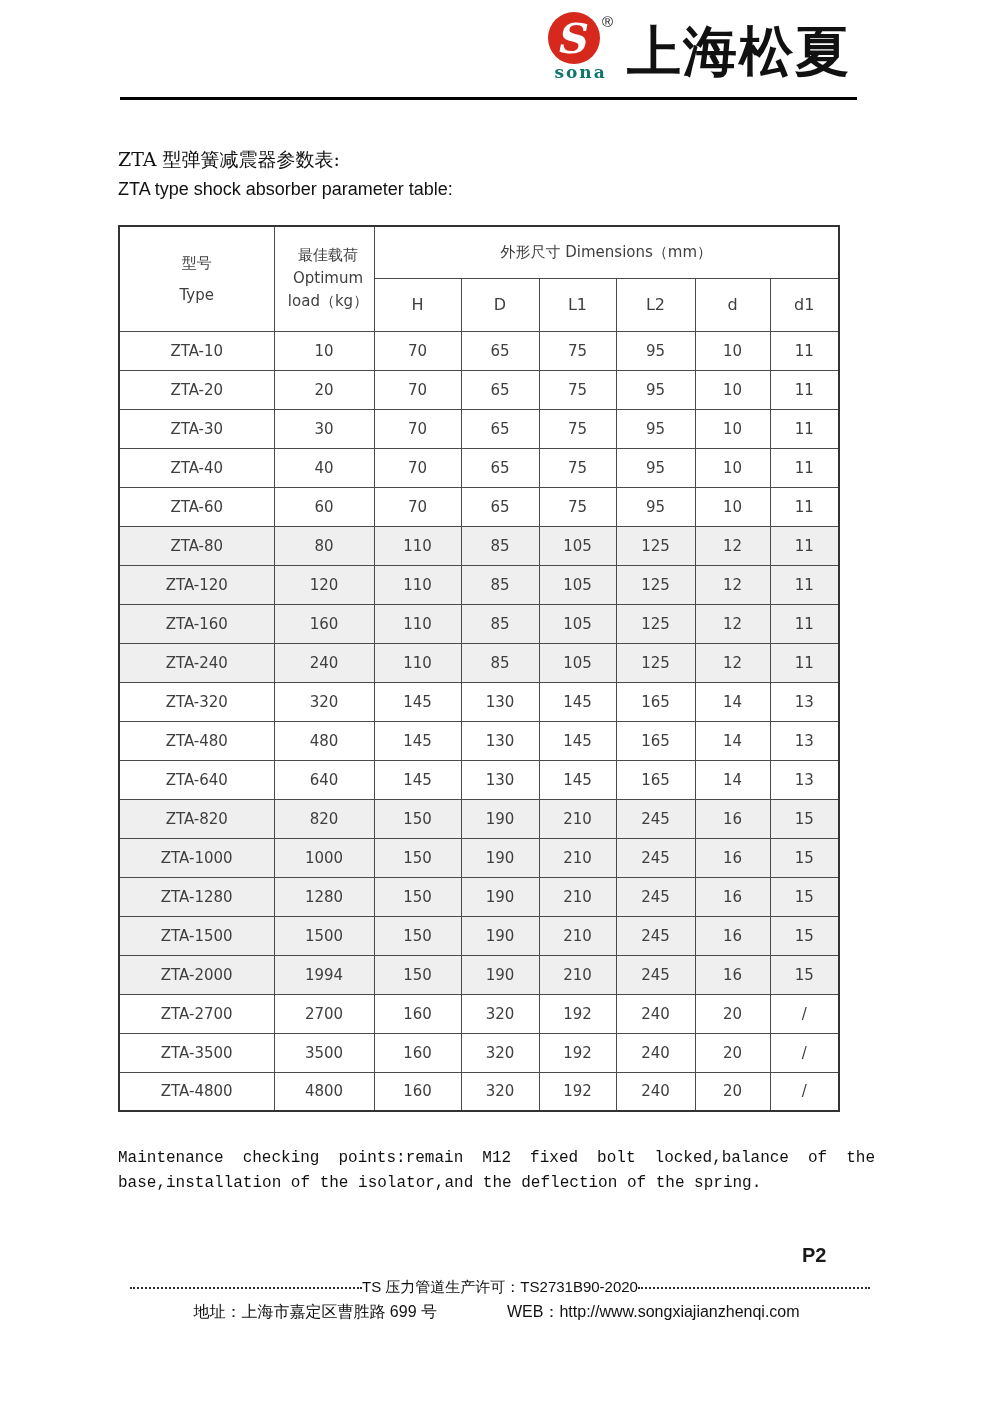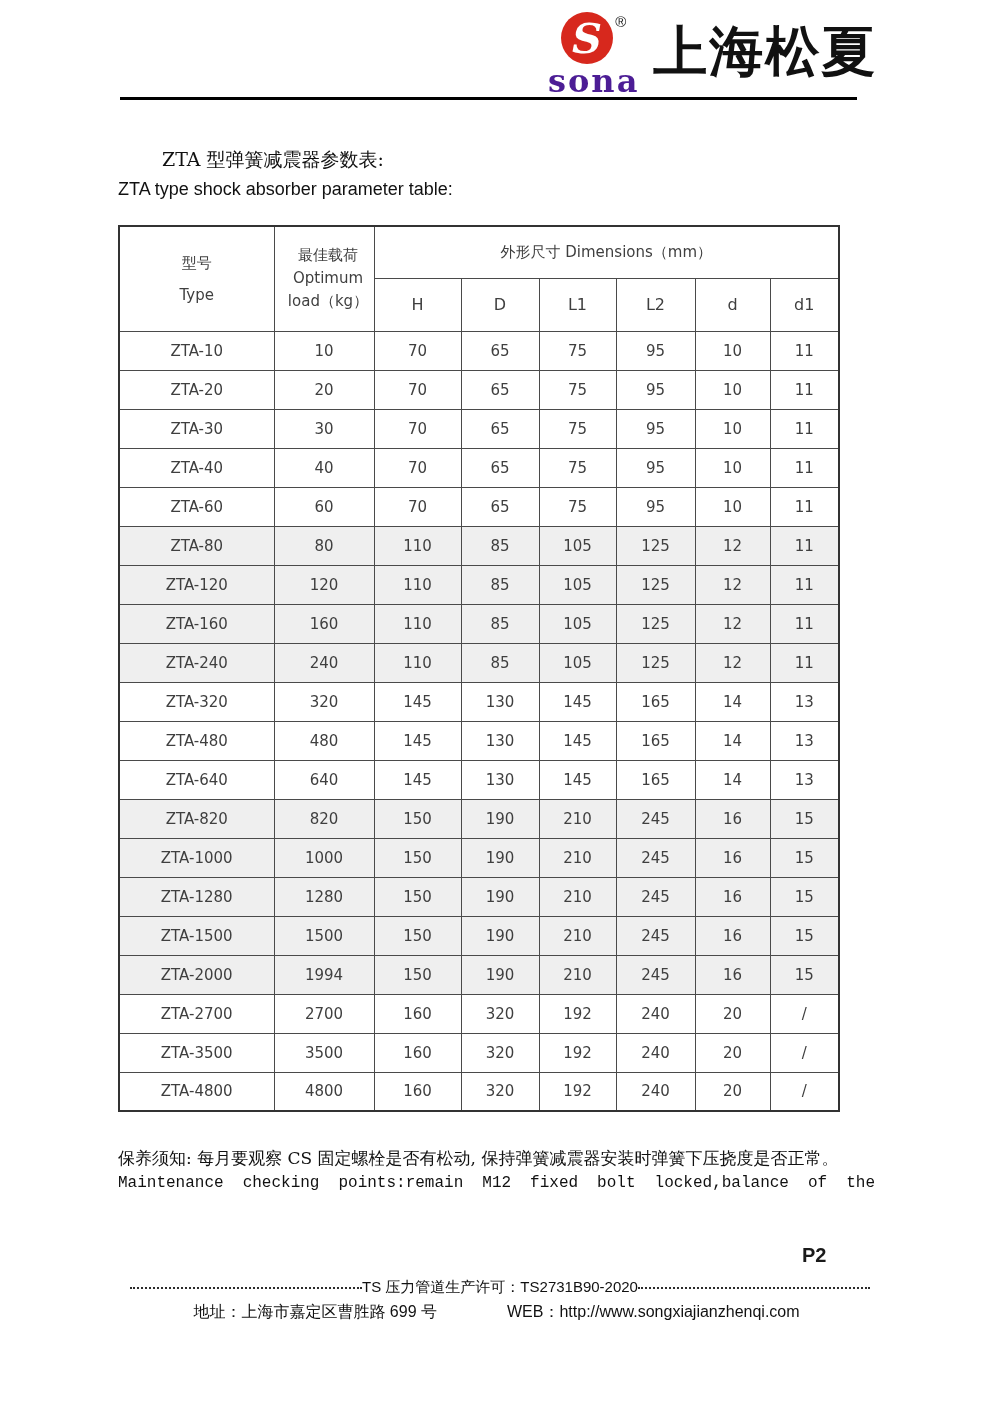--- a/index.html
+++ b/index.html
@@ -26,24 +26,24 @@
   .reg {
     font-size: 15px;
     line-height: 15px;
     margin-left: 2px;
     margin-top: 2px;
     color: #1a1a1a;
   }
   .wordmark {
     font-family: "DejaVu Serif", "Liberation Serif", serif;
     font-weight: bold;
-    font-size: 32px;
+    font-size: 17px;
     letter-spacing: 2px;
     margin-top: -2px;
-    color: #4c1d95;
+    color: #0f766e;
   }
   .brand-name {
     font-family: "DejaVu Sans", sans-serif;
     font-weight: 900;
     font-size: 54px;
     line-height: 80px;
     letter-spacing: 2px;
     margin-left: 14px;
     color: #111;
     text-align: right;
@@ -57,21 +57,20 @@
     background: #000;
   }
 
   
   .titles { position: absolute; left: 118px; top: 146px; }
   .title-cn {
     font-family: "DejaVu Serif", "Liberation Serif", serif;
     font-size: 19px;
     line-height: 26px;
     color: #111;
-    margin-left: 44px;
   }
   .title-en {
     font-family: "Liberation Sans", sans-serif;
     font-size: 18px;
     line-height: 26px;
     margin-top: 4px;
     color: #111;
   }
 
   
@@ -415,22 +414,22 @@
     <td>320</td>
     <td>192</td>
     <td>240</td>
     <td>20</td>
     <td>/</td>
   </tr>
     </tbody>
 </table>
 
 <div class="notes">
-  <div class="note-cn">保养须知: 每月要观察 CS 固定螺栓是否有松动, 保持弹簧减震器安装时弹簧下压挠度是否正常。</div>
   <div class="note-en justified">Maintenance checking points:remain M12 fixed bolt locked,balance of the</div>
+  <div class="note-en">base,installation of the isolator,and the deflection of the spring.</div>
 </div>
 
 <div class="page-number">P2</div>
 
 <div class="footer-license">
   <div class="dotline"></div>
   <span>TS 压力管道生产许可：TS2731B90-2020</span>
   <div class="dotline"></div>
 </div>
 <div class="footer-address">

